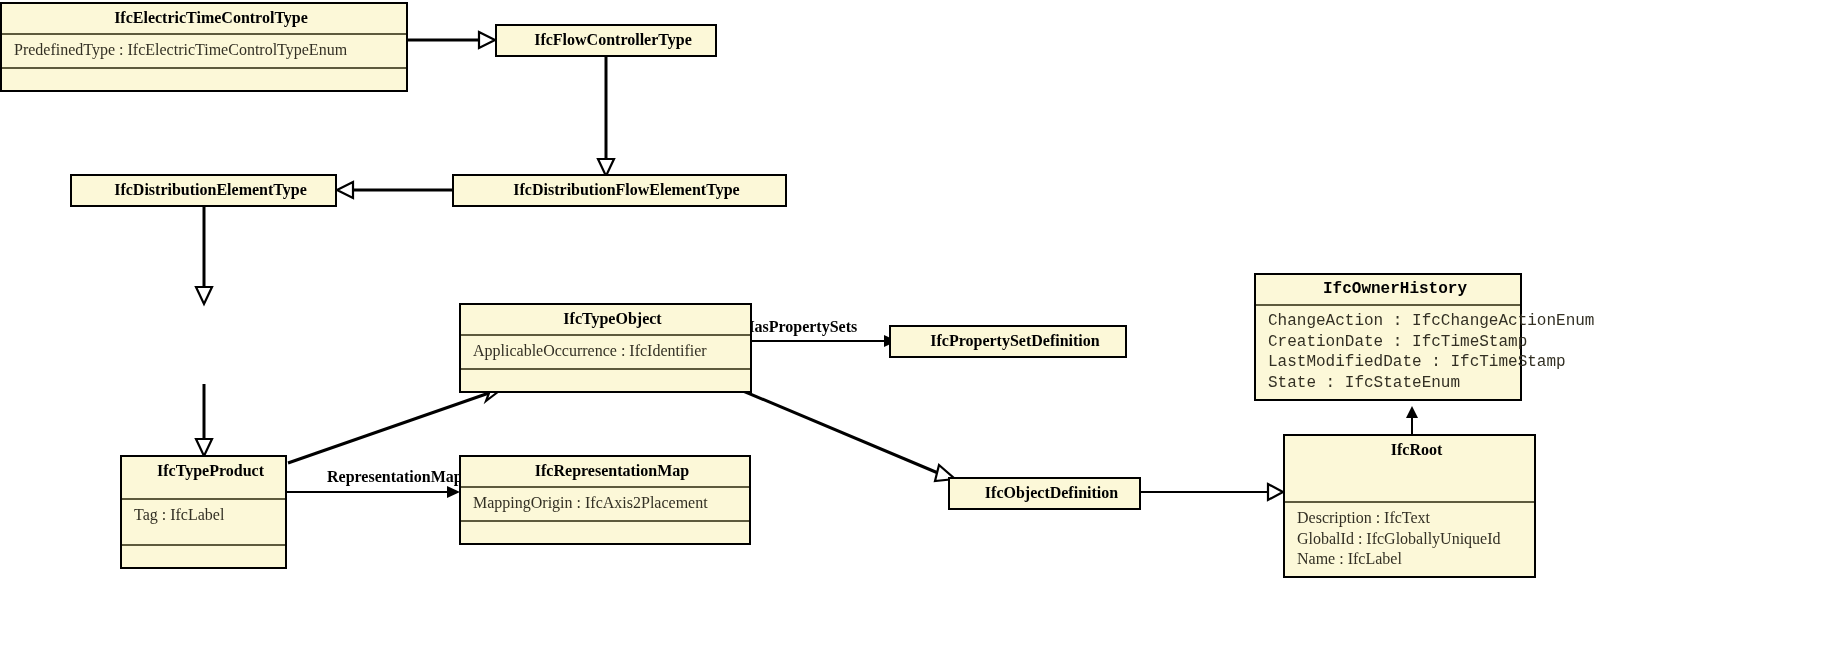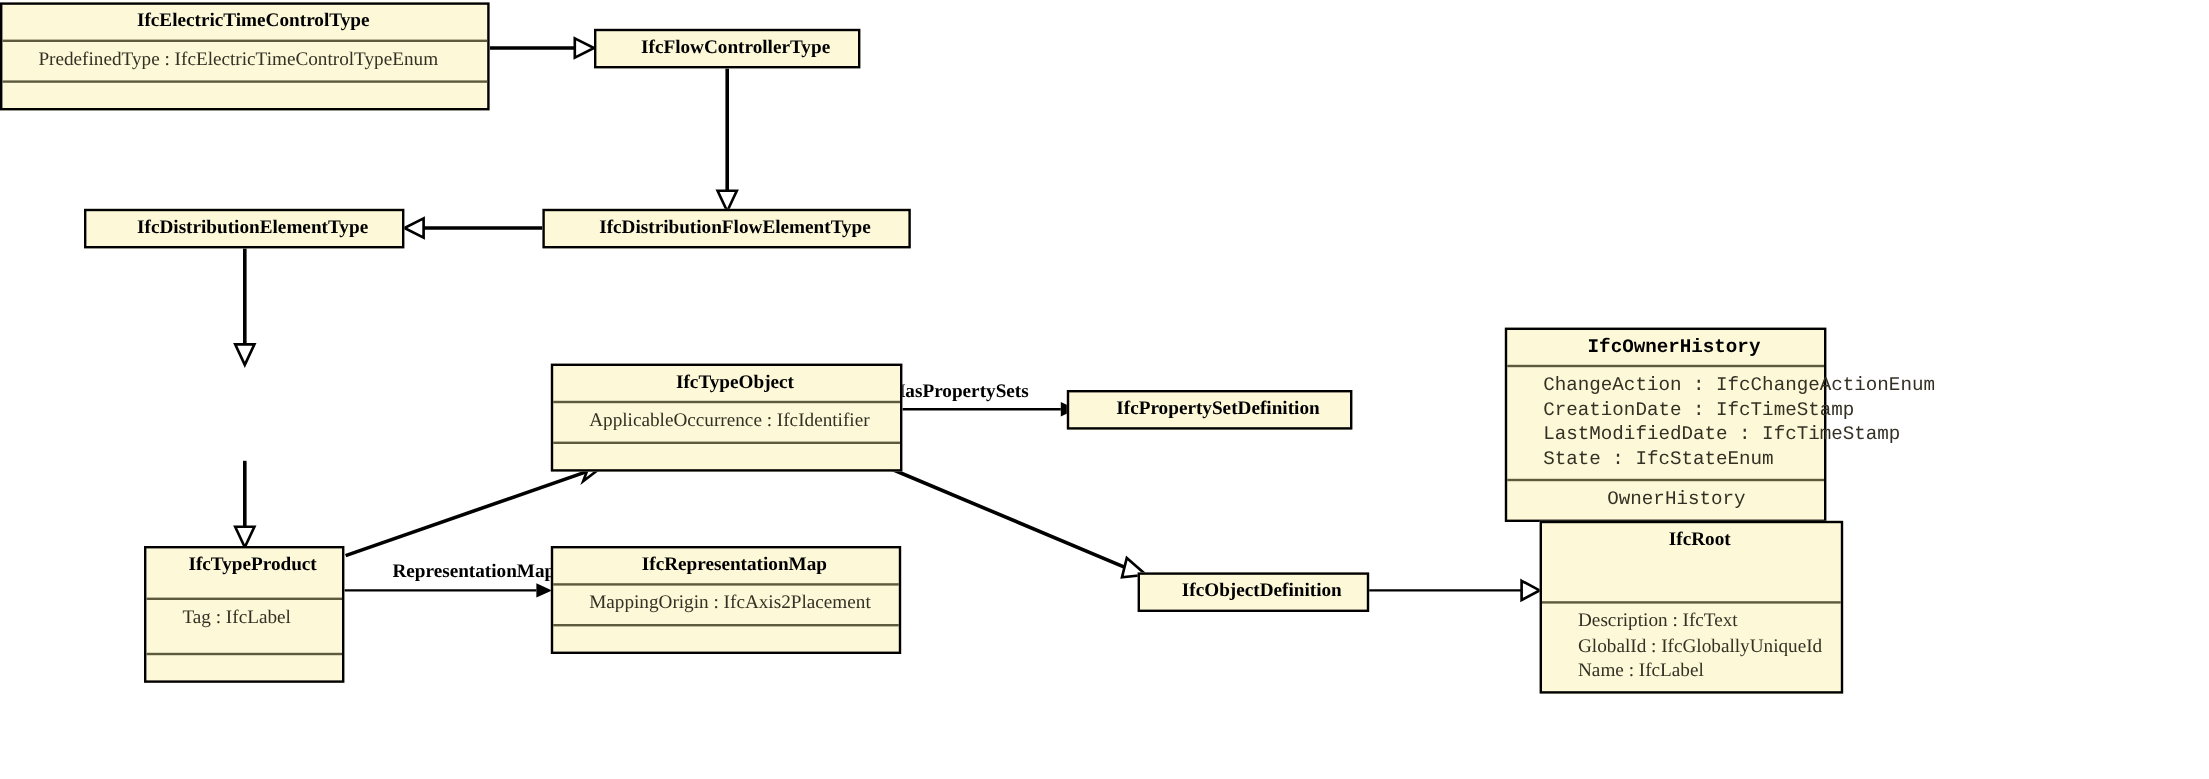--- a/index.html
+++ b/index.html
@@ -29,21 +29,21 @@
     font-weight: bold;
     font-size: 16px;
     text-align: center;
     padding: 5px 10px 6px 24px;
     color: #000;
     white-space: nowrap;
     line-height: 1.15;
   }
   .uml-compartment {
     border-top: 2px solid #5d5a3d;
-    padding: 5px 12px 6px 30px;
+    padding: 5px 12px 6px 12px;
     font-size: 16px;
     color: #333024;
     line-height: 1.28;
     white-space: nowrap;
   }
   .uml-compartment.empty {
     min-height: 11px;
     padding: 5px 12px;
   }
   .uml-compartment.centered {
@@ -160,21 +160,21 @@
   </div>
 
   <div class="uml-box" style="left:495px; top:24px; width:222px;">
     <div class="uml-title">IfcFlowControllerType</div>
   </div>
 
   <div class="uml-box" style="left:70px; top:174px; width:267px;">
     <div class="uml-title">IfcDistributionElementType</div>
   </div>
 
-  <div class="uml-box" style="left:452px; top:174px; width:307px;">
+  <div class="uml-box" style="left:452px; top:174px; width:335px;">
     <div class="uml-title">IfcDistributionFlowElementType</div>
   </div>
 
 
   <div class="uml-box" style="left:459px; top:303px; width:293px;">
     <div class="uml-title">IfcTypeObject</div>
     <div class="uml-compartment">
       <span class="attr-line">ApplicableOccurrence : IfcIdentifier</span>
     </div>
     <div class="uml-compartment empty"></div>
@@ -185,21 +185,20 @@
   </div>
 
   <div class="uml-box" style="left:1254px; top:273px; width:268px;font-family:Liberation Mono, monospace;">
     <div class="uml-title">IfcOwnerHistory</div>
     <div class="uml-compartment">
       <span class="attr-line">ChangeAction : IfcChangeActionEnum</span>
       <span class="attr-line">CreationDate : IfcTimeStamp</span>
       <span class="attr-line">LastModifiedDate : IfcTimeStamp</span>
       <span class="attr-line">State : IfcStateEnum</span>
     </div>
-    <div class="uml-compartment centered">OwnerHistory</div>
   </div>
 
   <div class="uml-box" style="left:120px; top:455px; width:167px;gap:12px;">
     <div class="uml-title">IfcTypeProduct</div>
     <div class="uml-compartment">
       <span class="attr-line">Tag : IfcLabel</span>
     </div>
     <div class="uml-compartment empty"></div>
   </div>
 

